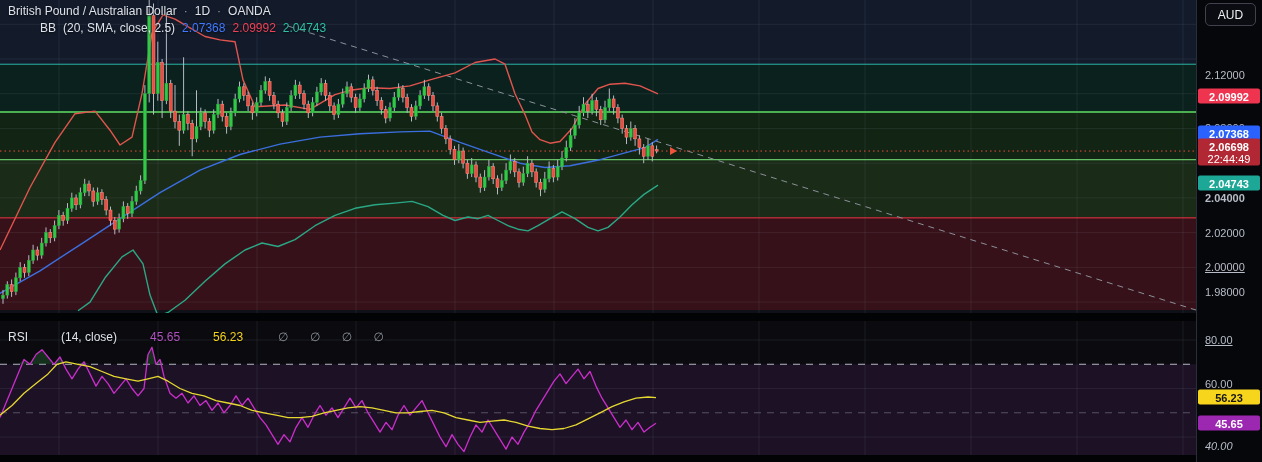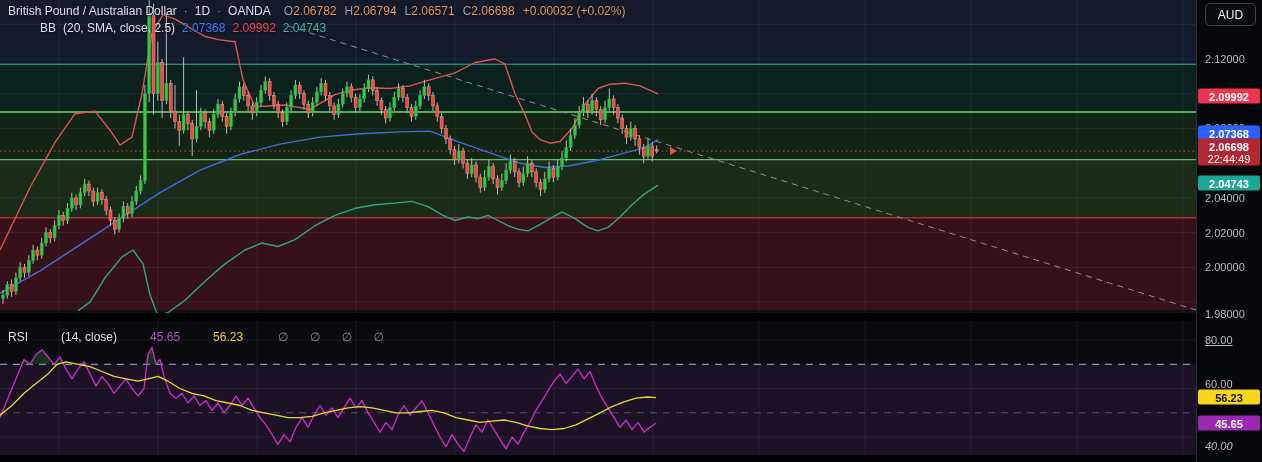--- a/index.html
+++ b/index.html
@@ -414,27 +414,20 @@
       <polyline points="0,94.2 12,84.5 24,72.3 36,62.6 48,52.9 57,43.3 66,40.8 78,43.3 90,45.7 102,50.5 114,55.4 126,57.8 138,60.2 148,57.8 158,55.4 168,60.2 180,67.5 192,72.3 204,74.8 216,79.6 228,82.0 240,84.5 252,89.3 264,91.8 276,94.2 288,96.6 300,96.6 312,95.4 324,91.8 336,89.3 348,86.9 360,85.7 372,86.9 384,89.3 396,91.8 408,91.8 420,90.5 432,89.3 444,91.8 456,96.6 468,99.0 480,101.4 492,100.2 504,99.0 516,101.4 528,105.1 540,107.5 552,108.7 564,107.5 576,103.9 588,97.8 600,91.8 612,85.7 624,80.8 636,77.2 648,76.0 656,76.6" fill="none" stroke="#e5d830" stroke-width="1.3" stroke-linejoin="round"></polyline>
     </svg>
   <div id="bottom-strip"></div>
 
   <div class="legend" id="legend-row1">
     <span>British Pound / Australian Dollar</span>
     <span class="dim">·</span>
     <span>1D</span>
     <span class="dim">·</span>
     <span>OANDA</span>
-    <span class="ohlc-group">
-      <span class="ohlc-item"><span class="lbl">O</span><span class="val-orange">2.06782</span></span>
-      <span class="ohlc-item"><span class="lbl">H</span><span class="val-orange">2.06794</span></span>
-      <span class="ohlc-item"><span class="lbl">L</span><span class="val-orange">2.06571</span></span>
-      <span class="ohlc-item"><span class="lbl">C</span><span class="val-orange">2.06698</span></span>
-      <span class="val-orange">+0.00032 (+0.02%)</span>
-    </span>
   </div>
 
   <div class="legend" id="legend-row2">
     <span>BB</span>
     <span>(20, SMA, close, 2.5)</span>
     <span class="val-blue">2.07368</span>
     <span class="val-red">2.09992</span>
     <span class="val-teal">2.04743</span>
   </div>
 
@@ -442,26 +435,26 @@
     <span>RSI</span>
     <span>(14, close)</span>
     <span class="val-purple">45.65</span>
     <span class="val-yellow">56.23</span>
     <span class="empties">∅ ∅ ∅ ∅</span>
   </div>
 
   <div id="axis">
     <div id="aud-btn">AUD</div>
     <div id="ticks-holder">
-        <div class="tick" style="top: 59px;">2.12000</div>
+        <div class="tick" style="top: 75px;">2.12000</div>
         <div class="tick" style="top: 128px;">2.08000</div>
-        <div class="tick" style="top: 198px;">2.04000</div>
+        <div class="tick" style="top: 198px; font-weight: bold;">2.04000</div>
         <div class="tick" style="top: 233px;">2.02000</div>
-        <div class="tick" style="top: 267px;">2.00000</div>
-        <div class="tick" style="top: 314px;">1.98000</div>
+        <div class="tick" style="top: 267px; text-decoration: underline;">2.00000</div>
+        <div class="tick" style="top: 292px;">1.98000</div>
         <div class="tick" style="top: 340px; text-decoration: underline;">80.00</div>
         <div class="tick" style="top: 384px; text-align: center;">60.00</div>
         <div class="tick" style="top: 446px; font-style: italic;">40.00</div>
       </div>
     <div id="chips-holder">
         <div class="chip" style="top: 96px; height: 15px; background: rgb(239, 52, 80); color: rgb(255, 255, 255);">
           <div>2.09992</div>
         </div>
         <div class="chip" style="top: 133px; height: 15px; background: rgb(41, 98, 255); color: rgb(255, 255, 255);">
           <div>2.07368</div>

